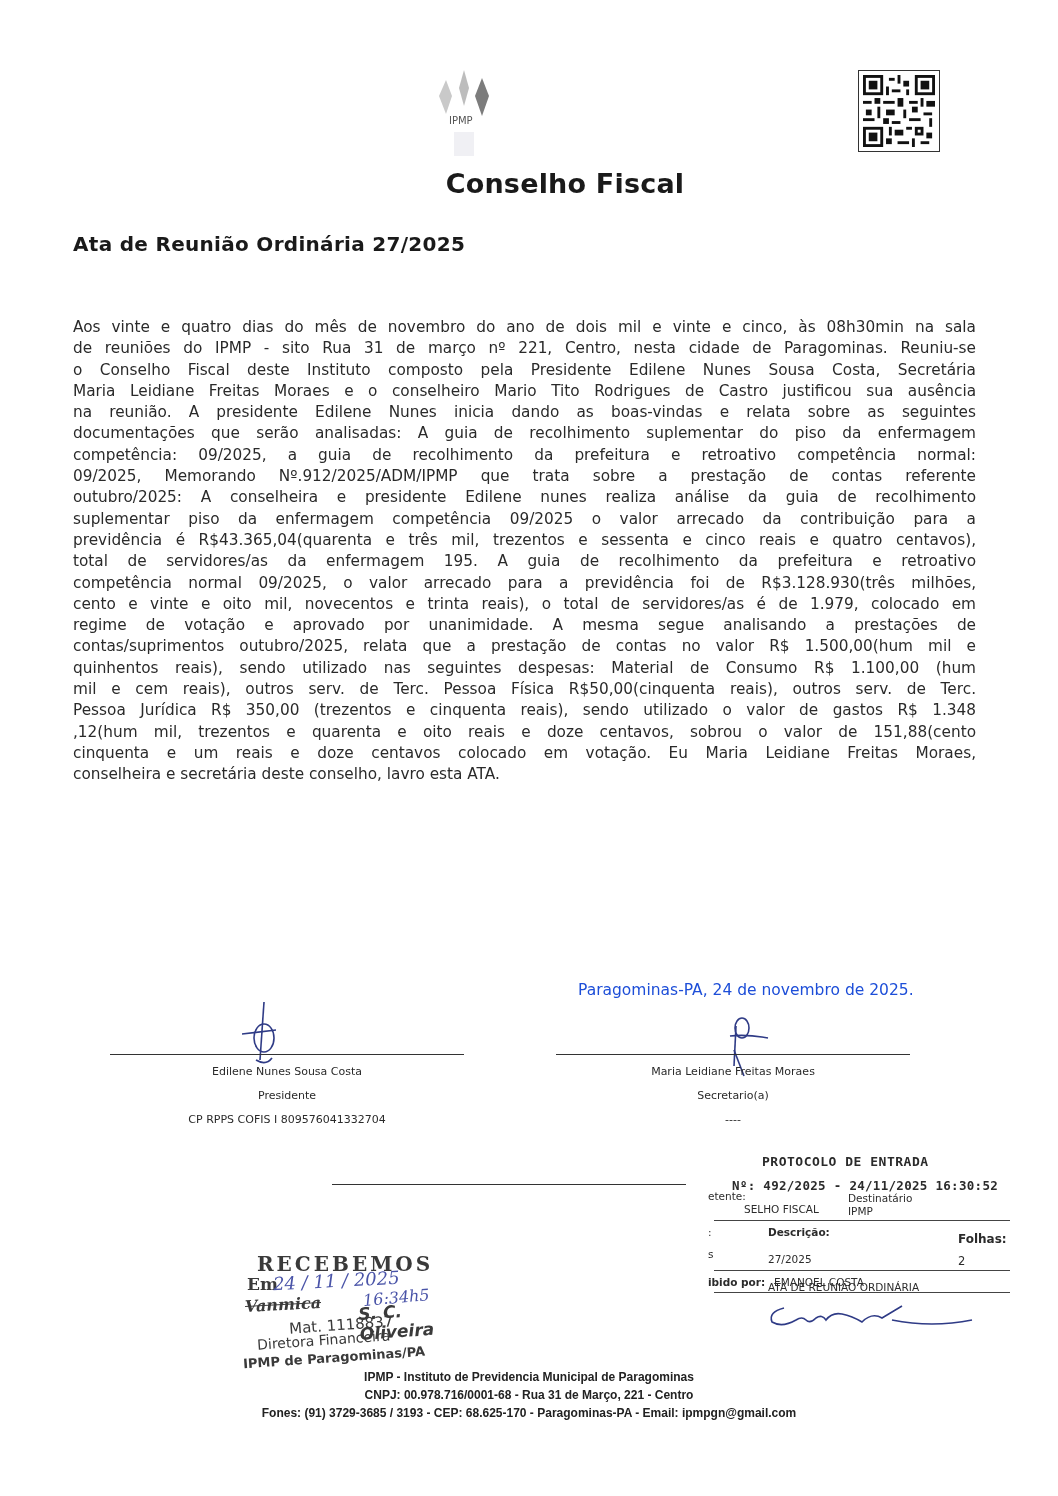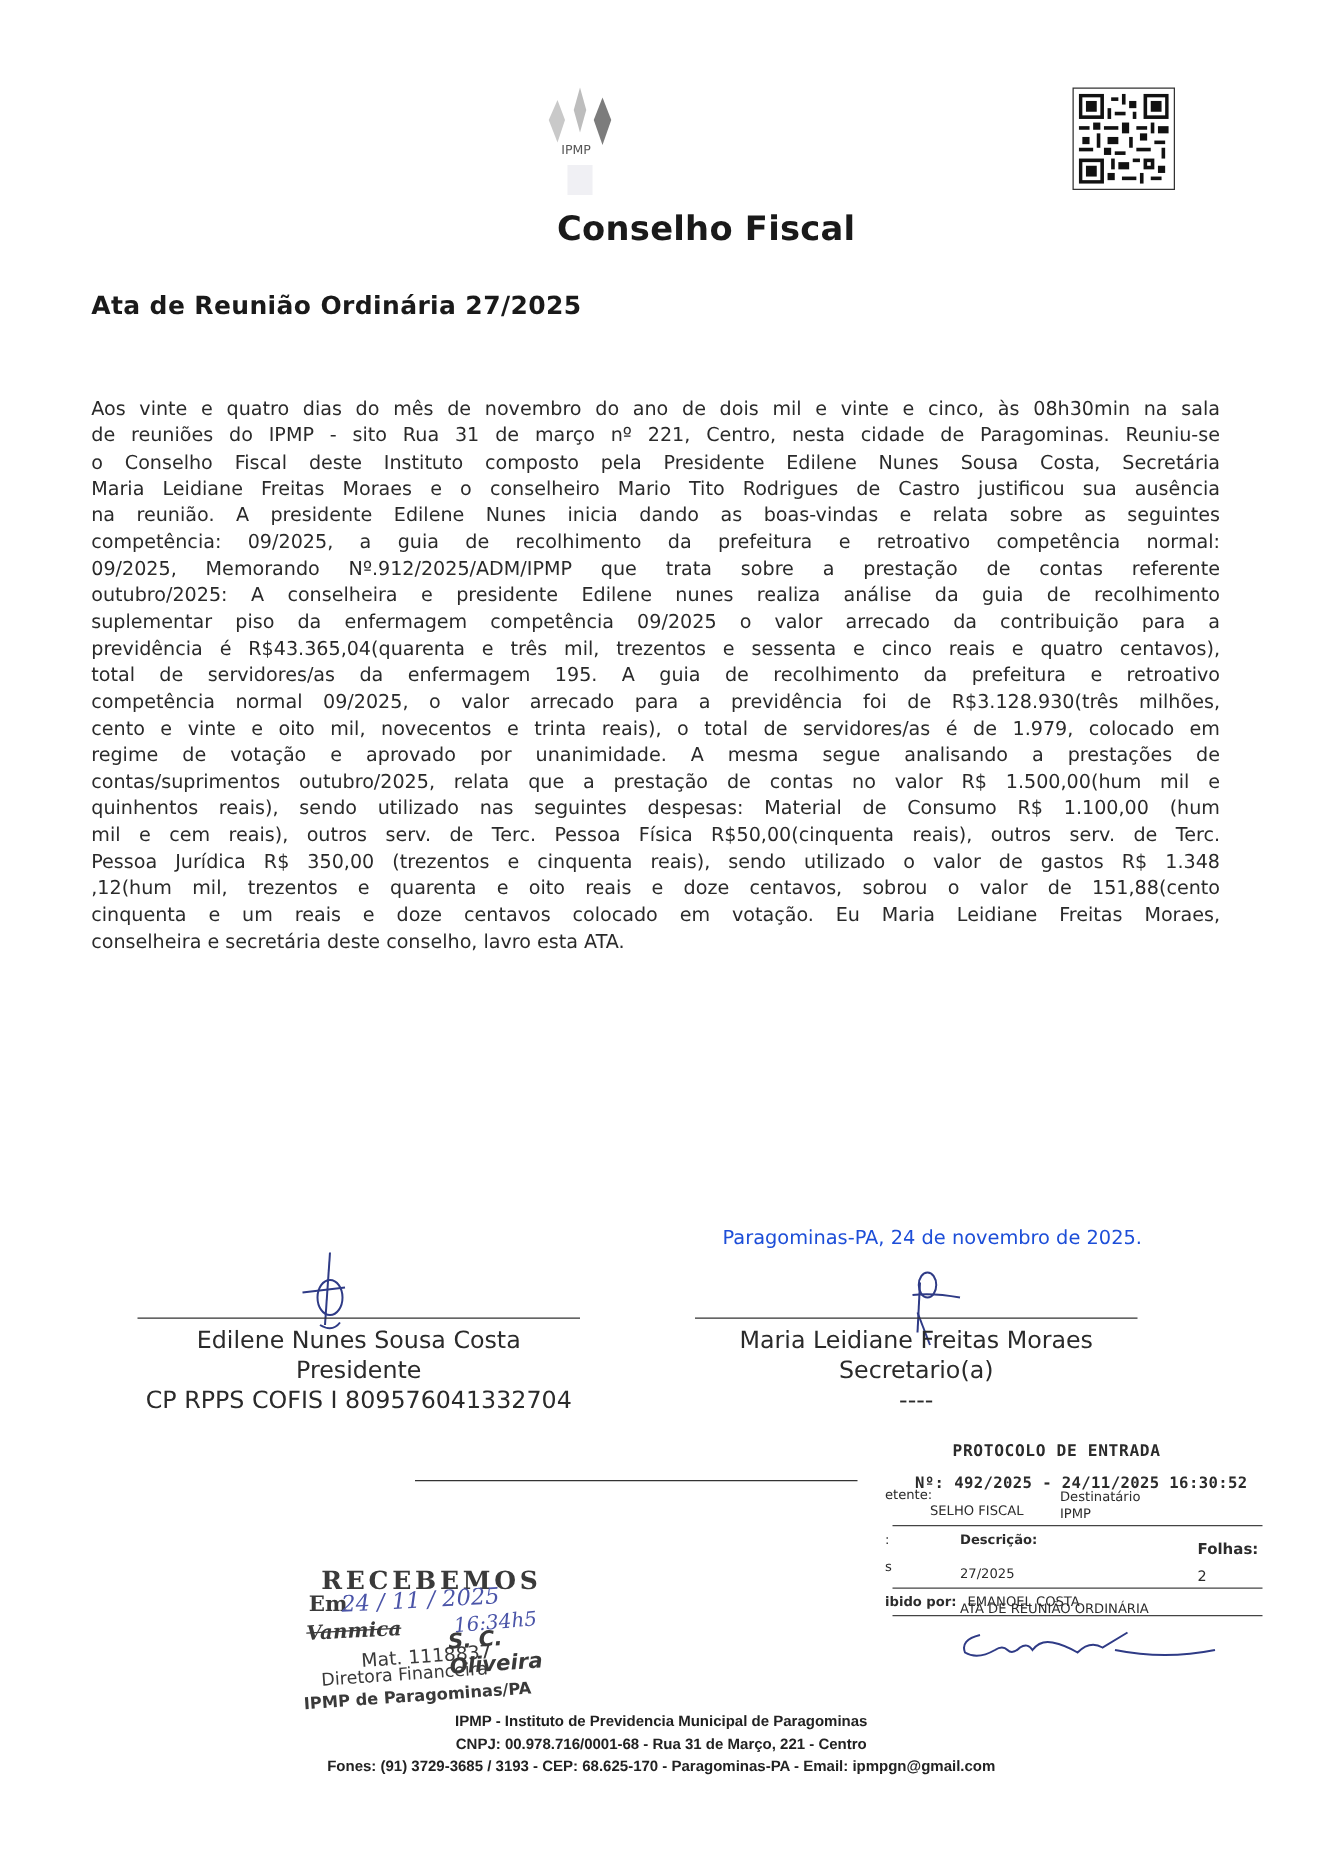--- a/index.html
+++ b/index.html
@@ -18,21 +18,21 @@
   #body-text .ln { display: block; text-align: justify; text-align-last: justify; white-space: nowrap; height: 21.3px; }
   #body-text .ln.last { text-align-last: left; }
 
   #place-date { left: 578px; top: 981px; font-size: 15.5px; color: #1d4ed8; }
 
   .sigline { border-top: 1px solid #333; height: 0; }
   #sig-line-1 { left: 110px; top: 1054px; width: 354px; }
   #sig-line-2 { left: 556px; top: 1054px; width: 354px; }
   #sig-line-3 { left: 332px; top: 1184px; width: 354px; }
 
-  .sigblock { text-align: center; font-size: 19px; line-height: 24px; color: #2a2a2a; }
+  .sigblock { text-align: center; font-size: 11px; line-height: 24px; color: #2a2a2a; }
   #sig-block-1 { left: 110px; top: 1060px; width: 354px; }
   #sig-block-2 { left: 556px; top: 1060px; width: 354px; }
 
   .signature { position: absolute; }
 
   
   #protocol { left: 700px; top: 1150px; width: 320px; height: 190px; font-family: "DejaVu Sans Mono", monospace; color: #2b2b2b; }
   #protocol .head1 { position:absolute; left: 62px; top: 4px; font-size: 13px; font-weight: bold; letter-spacing: 0.5px; }
   #protocol .head2 { position:absolute; left: 32px; top: 28px; font-size: 12.5px; font-weight: bold; letter-spacing: 0.3px; }
   #protocol .lbl { position:absolute; font-family: "DejaVu Sans", sans-serif; font-size: 10.5px; font-weight: bold; }
@@ -117,20 +117,21 @@
 
 <div id="title" class="abs">Conselho Fiscal</div>
 <div id="subtitle" class="abs">Ata de Reunião Ordinária 27/2025</div>
 
 <div id="body-text" class="abs">
   <span class="ln">Aos vinte e quatro dias do mês de novembro do ano de dois mil e vinte e cinco, às 08h30min na sala</span>
   <span class="ln">de reuniões do IPMP - sito Rua 31 de março nº 221, Centro, nesta cidade de Paragominas. Reuniu-se</span>
   <span class="ln">o Conselho Fiscal deste Instituto composto pela Presidente Edilene Nunes Sousa Costa, Secretária</span>
   <span class="ln">Maria Leidiane Freitas Moraes e o conselheiro Mario Tito Rodrigues de Castro justificou sua ausência</span>
   <span class="ln">na reunião. A presidente Edilene Nunes inicia dando as boas-vindas e relata sobre as seguintes</span>
+  <span class="ln">documentações que serão analisadas: A guia de recolhimento suplementar do piso da enfermagem</span>
   <span class="ln">competência: 09/2025, a guia de recolhimento da prefeitura e retroativo competência normal:</span>
   <span class="ln">09/2025,  Memorando Nº.912/2025/ADM/IPMP que trata sobre a prestação de contas referente</span>
   <span class="ln">outubro/2025: A conselheira e presidente Edilene nunes realiza análise da guia de recolhimento</span>
   <span class="ln">suplementar piso da enfermagem competência 09/2025 o valor arrecado da contribuição para a</span>
   <span class="ln">previdência é R$43.365,04(quarenta e três mil, trezentos e sessenta e cinco reais e quatro centavos),</span>
   <span class="ln">total de servidores/as da enfermagem 195. A guia de recolhimento da prefeitura e retroativo</span>
   <span class="ln">competência normal 09/2025, o valor arrecado para a previdência foi de R$3.128.930(três milhões,</span>
   <span class="ln">cento e vinte e oito mil, novecentos e trinta reais), o total de servidores/as é de 1.979, colocado em</span>
   <span class="ln">regime de votação e aprovado por unanimidade. A mesma segue analisando a prestações de</span>
   <span class="ln">contas/suprimentos outubro/2025, relata que a prestação de contas no valor R$ 1.500,00(hum mil e</span>

